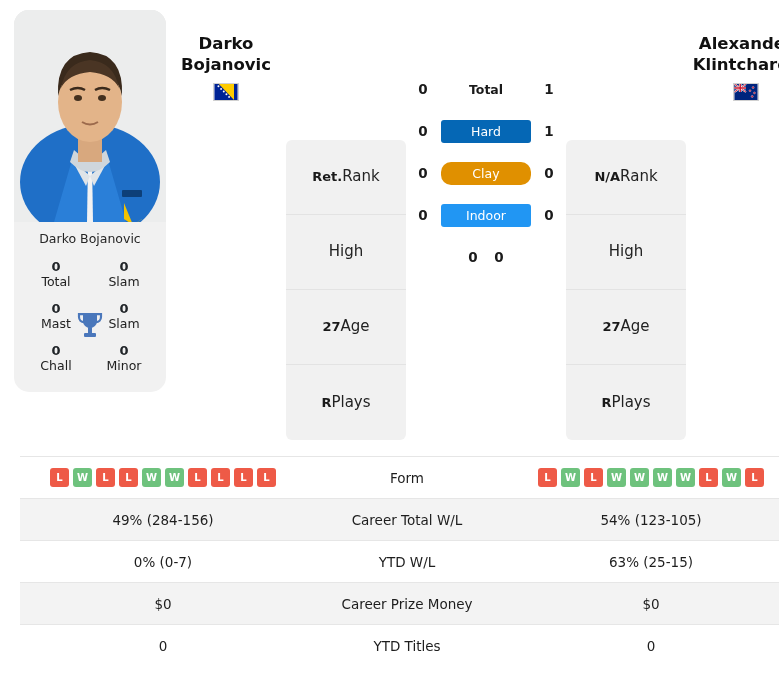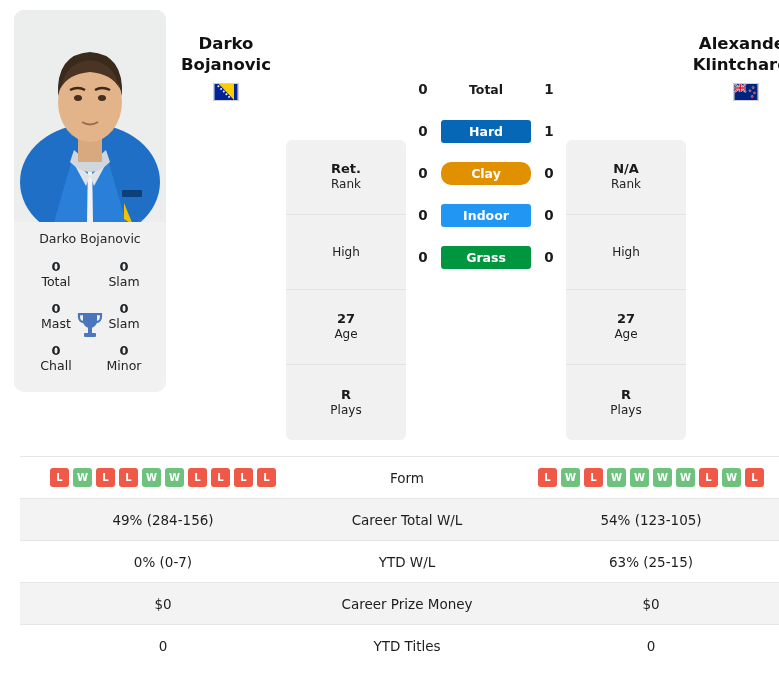--- a/index.html
+++ b/index.html
@@ -22,21 +22,21 @@
     align-items: flex-start;
     padding: 10px 14px 0 14px;
     box-sizing: border-box;
   }
 
   
   .photo-card {
     width: 152px;
     flex: 0 0 152px;
     background: #f1f1f1;
-    border-radius: 10px;
+    border-radius: 15px;
     overflow: hidden;
     display: flex;
     flex-direction: column;
   }
   .photo-wrap {
     height: 212px;
     overflow: hidden;
     position: relative;
     background: #e9e9e9;
   }
@@ -124,21 +124,21 @@
     display: flex;
     justify-content: center;
   }
   .surf-badge {
     width: 90px;
     height: 23px;
     line-height: 23px;
     border-radius: 3px;
     color: #ffffff;
     font-size: 12.5px;
-    font-weight: bold;
+    font-weight: normal;
     text-align: center;
   }
   .total-label {
     font-size: 12.5px;
     font-weight: bold;
     color: #1a1a1a;
     text-align: center;
     width: 100px;
   }
 
@@ -147,36 +147,36 @@
     flex: 0 0 120px;
     width: 120px;
     margin-top: 130px;
     background: #f1f1f1;
     border-radius: 6px;
     overflow: hidden;
   }
   .stat-row {
     height: 75px;
     display: flex;
-    flex-direction: column;
+    flex-direction: row;
     align-items: center;
     justify-content: center;
     border-bottom: 1px solid #e3e3e3;
     box-sizing: border-box;
   }
   .stat-row:last-child { border-bottom: none; }
   .sr-val {
     font-size: 13px;
     font-weight: bold;
     line-height: 1.2;
     color: #1a1a1a;
     min-height: 1px;
   }
   .sr-lab {
-    font-size: 12px;
+    font-size: 15px;
     line-height: 1.3;
     color: #222;
     text-align: center;
   }
 
   
   .tbl-wrap { padding: 16px 20px 0 20px; box-sizing: border-box; }
   table.cmp {
     width: 739px;
     border-collapse: collapse;
@@ -344,23 +344,20 @@
       <div class="h2h-row">
         <div class="h2h-num">0</div>
         <div class="h2h-mid">
           <div class="surf-badge" id="badge-indoor" style="background: rgb(33, 150, 243);">Indoor</div>
         </div>
         <div class="h2h-num">0</div>
       </div>
 
       <div class="h2h-row">
         <div class="h2h-num">0</div>
-        <div class="h2h-mid">
-          <div class="surf-badge" id="badge-grass" style="background: rgb(0, 150, 64);">Grass</div>
-        </div>
         <div class="h2h-num">0</div>
       </div>
     </div>
 
     <div class="stat-card">
       <div class="stat-row">
         <div class="sr-val">N/A</div>
         <div class="sr-lab">Rank</div>
       </div>
       <div class="stat-row">

